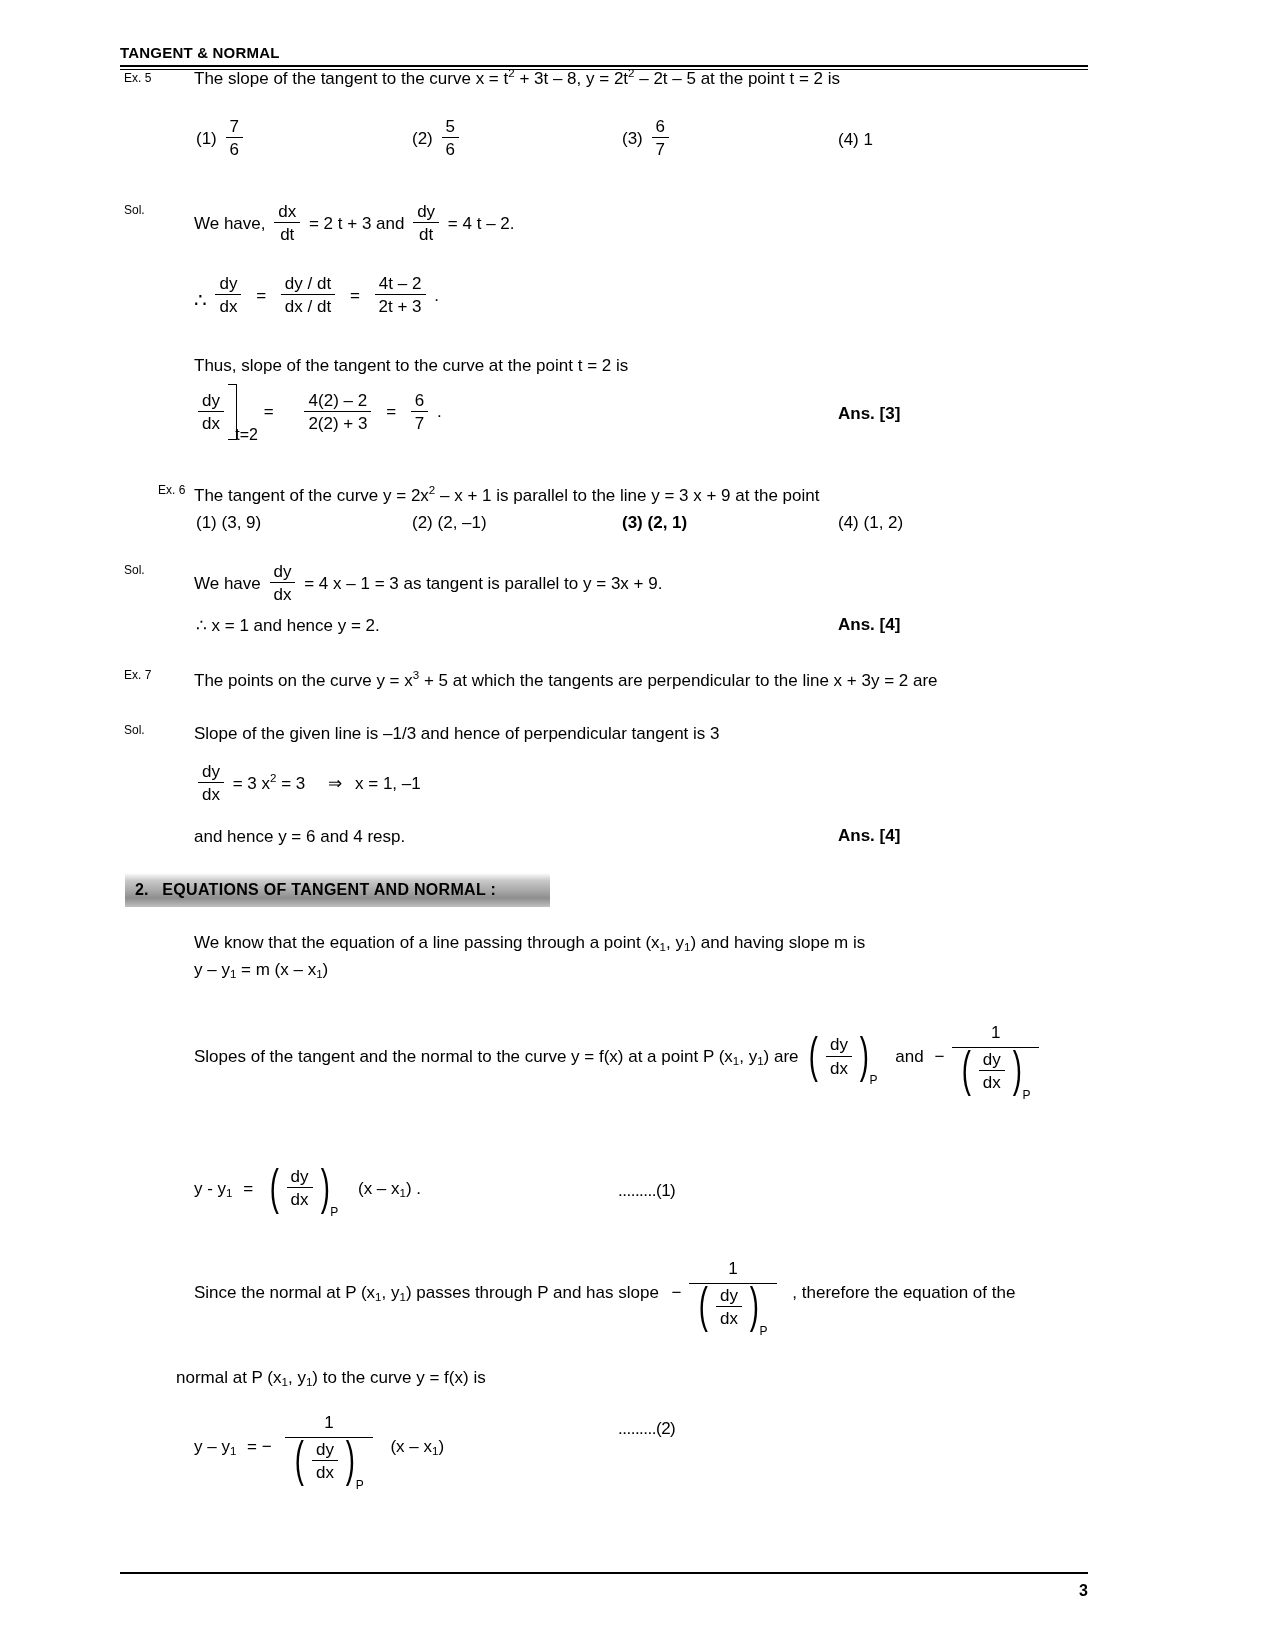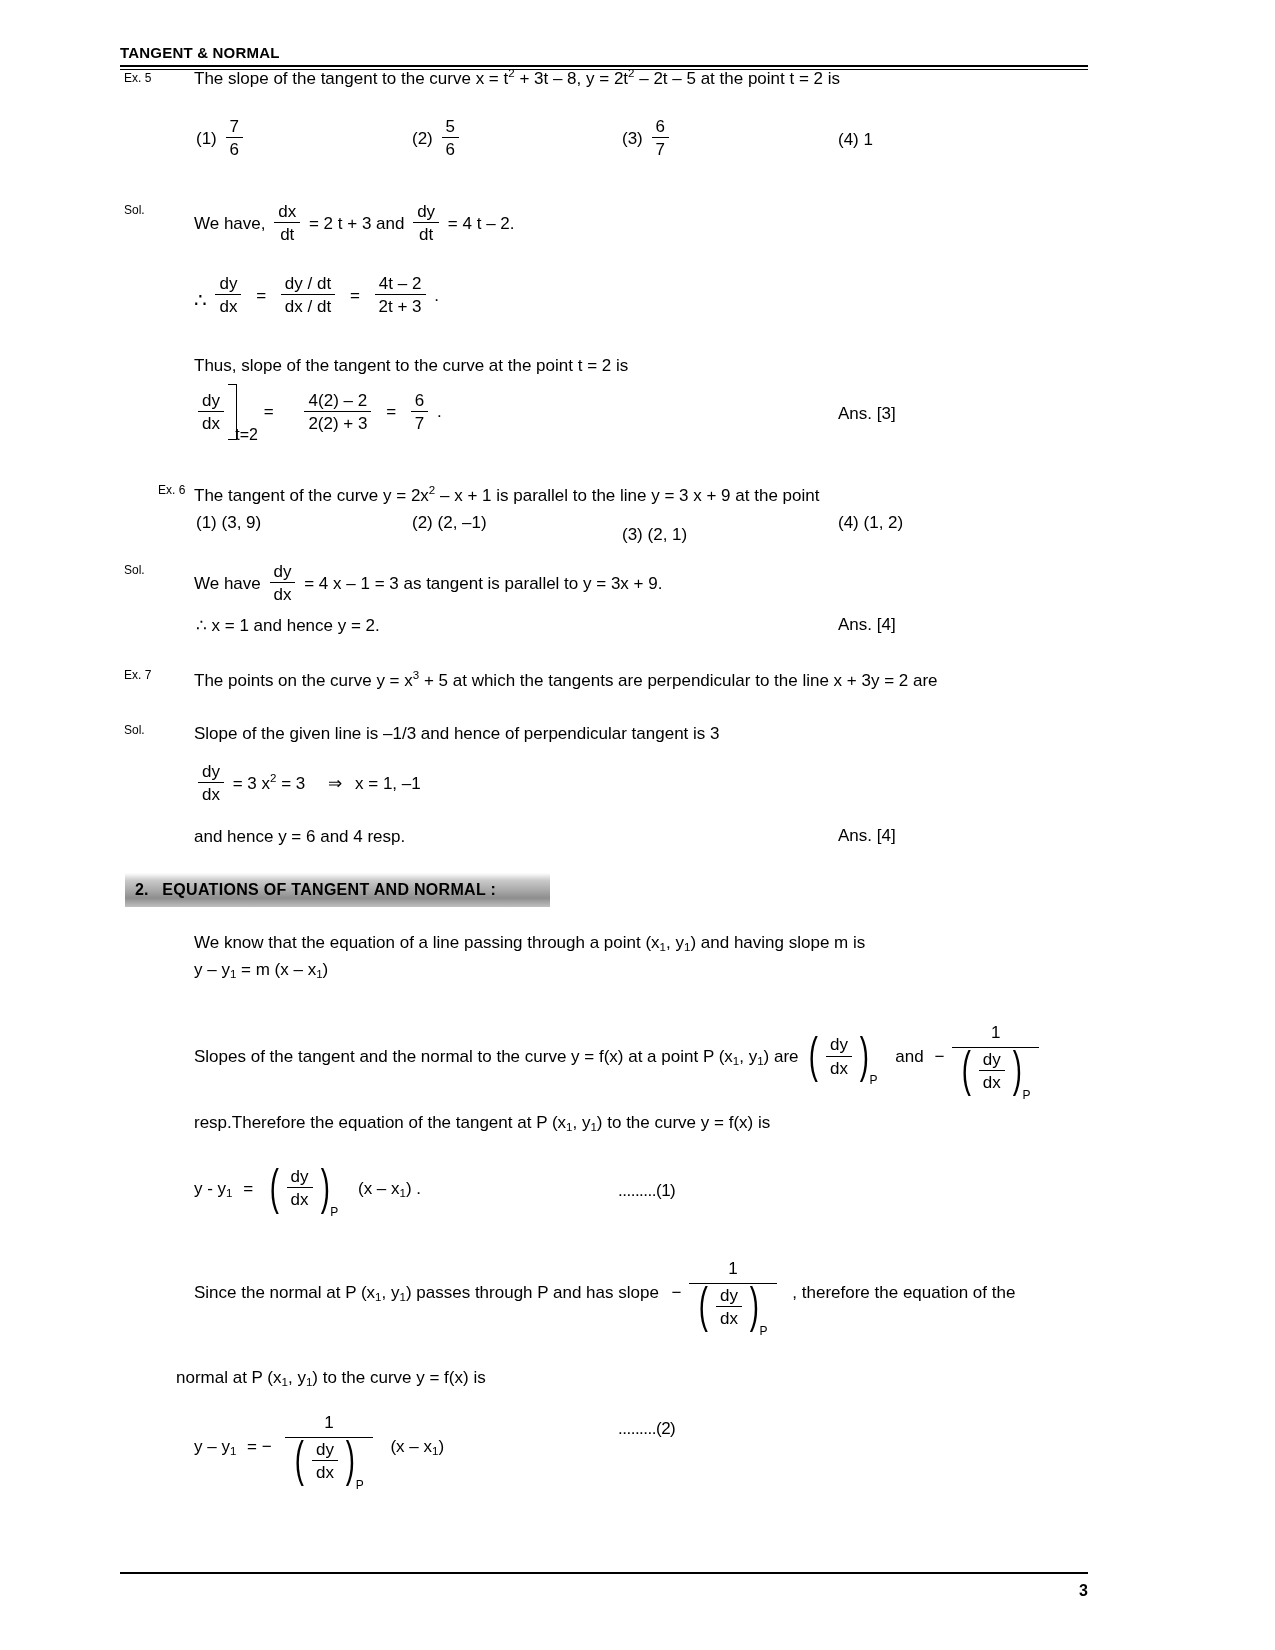--- a/index.html
+++ b/index.html
@@ -69,21 +69,21 @@
     font-weight: normal;
     white-space: nowrap;
   }
   .txt {
     font-size: 17px;
     white-space: nowrap;
     line-height: 1.35;
   }
   .ans {
     font-size: 17px;
-    font-weight: normal;
+    font-weight: bold;
     white-space: nowrap;
   }
   sup { font-size: 0.68em; vertical-align: super; }
   sub { font-size: 0.68em; vertical-align: -0.28em; }
 
   
   .frac {
     display: inline-block;
     vertical-align: middle;
     text-align: center;
@@ -303,21 +303,21 @@
     <span>The tangent of the curve y = 2x</span><sup>2</sup><span> – x + 1 is parallel to the line y = 3 x + 9 at the point</span>
   </div>
   <div class="blk txt" style="left:196px; top:512px;">
     <span>(1)</span>
     <span>(3, 9)</span>
   </div>
   <div class="blk txt" style="left:412px; top:512px;">
     <span>(2)</span>
     <span>(2, –1)</span>
   </div>
-  <div class="blk txt" style="left:622px; top:524px;">
+  <div class="blk txt" style="left:622px; top:512px;font-weight:bold;">
     <span>(3)</span>
     <span>(2, 1)</span>
   </div>
   <div class="blk txt" style="left:838px; top:512px;">
     <span>(4)</span>
     <span>(1, 2)</span>
   </div>
 
   <div class="blk lbl" style="left:124px; top:563px;">Sol.</div>
   <div class="blk txt" style="left:194px; top:563px;">
@@ -369,23 +369,20 @@
     <span>Slopes of the tangent and the normal to the curve y = f(x) at a point P (x</span><sub>1</sub><span>, y</span><sub>1</sub><span>) are</span>
     <span class="pfrac"><span class="pl">(</span><span class="frac"><span class="num">dy</span><span class="den">dx</span></span><span class="pr">)</span><span class="psub">P</span></span>
     <span style="margin-left:8px;">and</span>
     <span style="margin-left:6px;">−</span>
     <span class="bigfrac">
       <span class="bnum">1</span>
       <span class="bden"><span class="pfrac"><span class="pl">(</span><span class="frac"><span class="num">dy</span><span class="den">dx</span></span><span class="pr">)</span><span class="psub">P</span></span></span>
     </span>
   </div>
 
-  <div class="blk txt" style="left:194px; top:1112px;">
-    <span>resp.Therefore the equation of the tangent at P (x</span><sub>1</sub><span>, y</span><sub>1</sub><span>) to the curve y = f(x) is</span>
-  </div>
 
   <div class="blk txt" style="left:194px; top:1168px;">
     <span>y - y</span><sub>1</sub>
     <span style="margin:0 6px;">=</span>
     <span class="pfrac"><span class="pl">(</span><span class="frac"><span class="num">dy</span><span class="den">dx</span></span><span class="pr">)</span><span class="psub">P</span></span>
     <span style="margin-left:10px;">(x – x</span><sub>1</sub><span>) .</span>
   </div>
   <div class="blk txt dots" style="left:618px; top:1180px;">.........(1)</div>
 
   <div class="blk txt" style="left:194px; top:1258px;">

